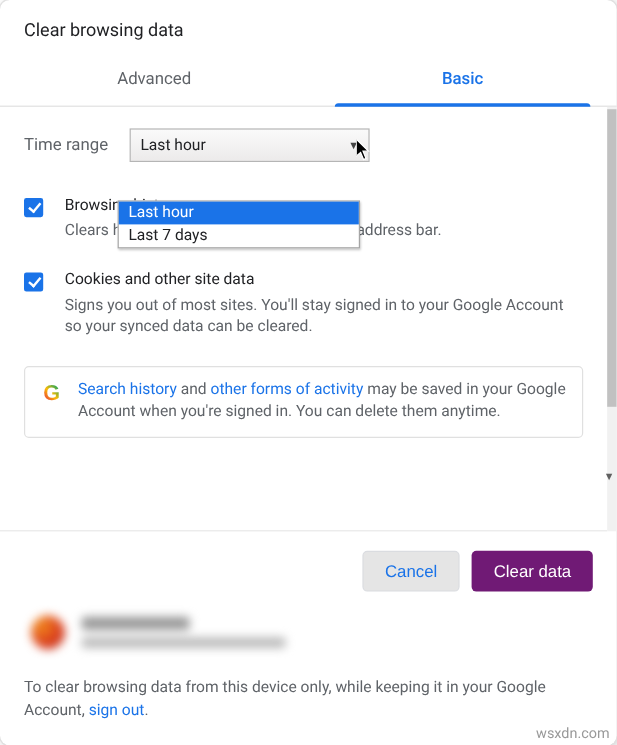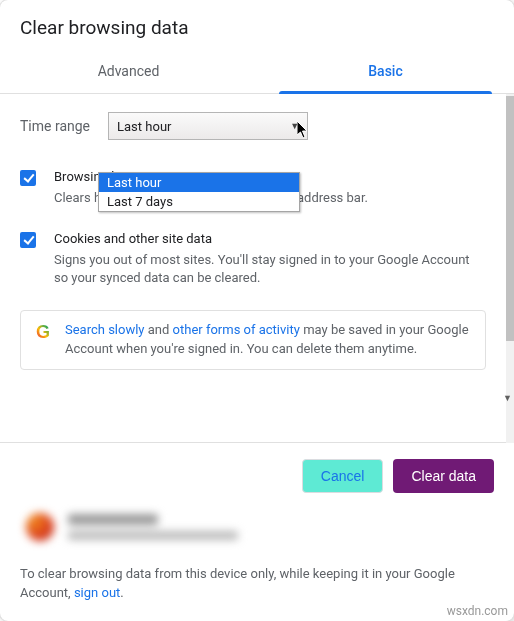--- a/index.html
+++ b/index.html
@@ -10,21 +10,21 @@
     background: #fff;
     width: 514px;
     height: 621px;
     overflow: hidden;
     border-radius: 8px;
     box-shadow: 0 0 0 1px #e0e0e0, 2px 2px 10px rgba(0,0,0,0.2);
     position: relative;
   }
   .dialog { display: flex; flex-direction: column; height: 100%; position: relative; }
   .header {
-    font-size: 19px; color: #202124;
+    font-size: 15px; color: #202124;
     padding: 16px 20px 12px 20px;
   }
   .tabs {
     display: flex; border-bottom: 1px solid #e0e0e0;
   }
   .tab {
     flex: 1; text-align: center;
     padding: 12px 0 14px 0;
     font-size: 14px;
     color: #5f6368;
@@ -123,21 +123,21 @@
     margin-top:2px;
   }
   .info-box a.link { color:#1a73e8; text-decoration: none; }
   .actions {
     display: flex; justify-content: flex-end;
     gap: 10px; padding: 16px 20px;
   }
   .btn {
     height: 34px; border-radius: 4px;
     padding: 0 18px; font-size: 14px; font-weight:500;
-    border: 1px solid #dadce0; background: #5eead4;
+    border: 1px solid #dadce0; background: #e5e5e5;
     color:#1a73e8; cursor:pointer;
   }
   .btn.primary { background:#701a75; color:#fff; border:none; }
   .lower {
     padding: 0 20px 18px 20px; color:#5f6368;
     line-height:1.45;
   }
   .lower .profile-row {
     display: flex; gap: 14px; align-items:center;
     filter: blur(4px);
@@ -207,21 +207,21 @@
         <div class="check-text">
           <div class="title">Cookies and other site data</div>
           <div class="desc">Signs you out of most sites. You'll stay signed in to your Google Account so your synced data can be cleared.</div>
         </div>
       </div>
 
 
       <div class="info-box">
         <div class="g">G</div>
         <div>
-          <a class="link">Search slowly</a><span> and </span><a class="link">other forms of activity</a><span> may be saved in your Google Account when you're signed in. You can delete them anytime.</span>
+          <a class="link">Search history</a><span> and </span><a class="link">other forms of activity</a><span> may be saved in your Google Account when you're signed in. You can delete them anytime.</span>
         </div>
       </div>
 
     </div>
 
     <div class="scrollbar">
       <div class="scroll-thumb"></div>
     </div>
 
     <div class="dropdown">

